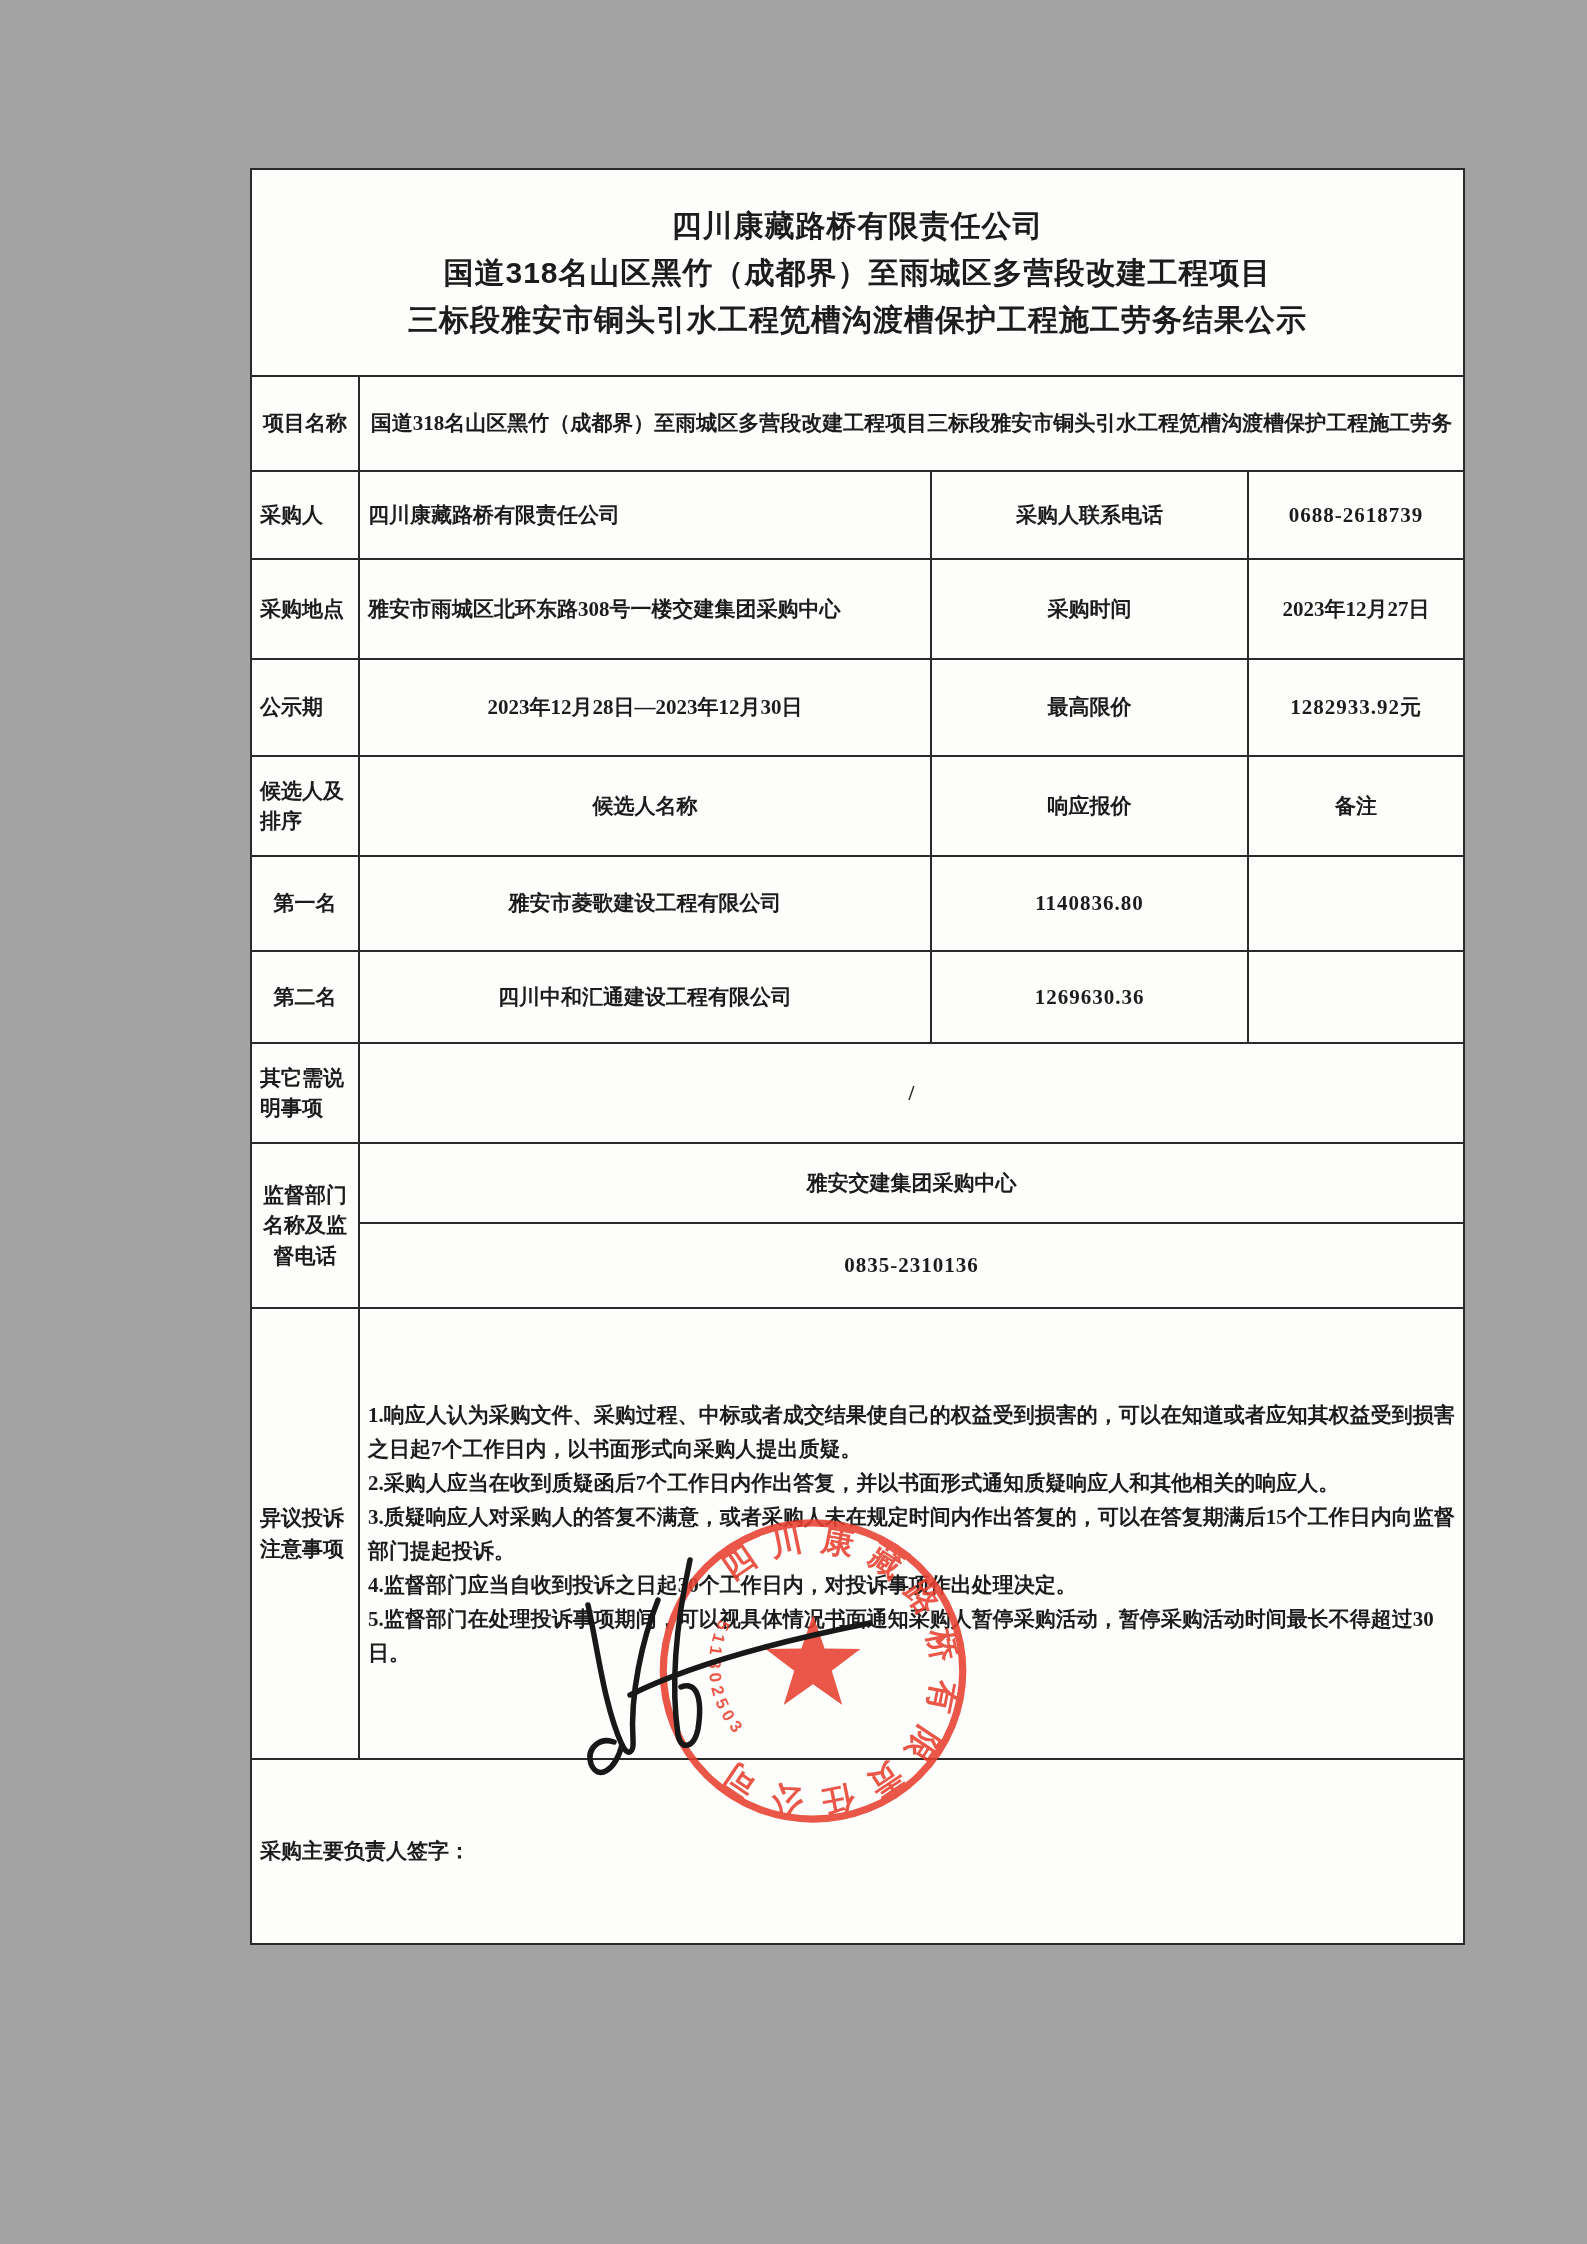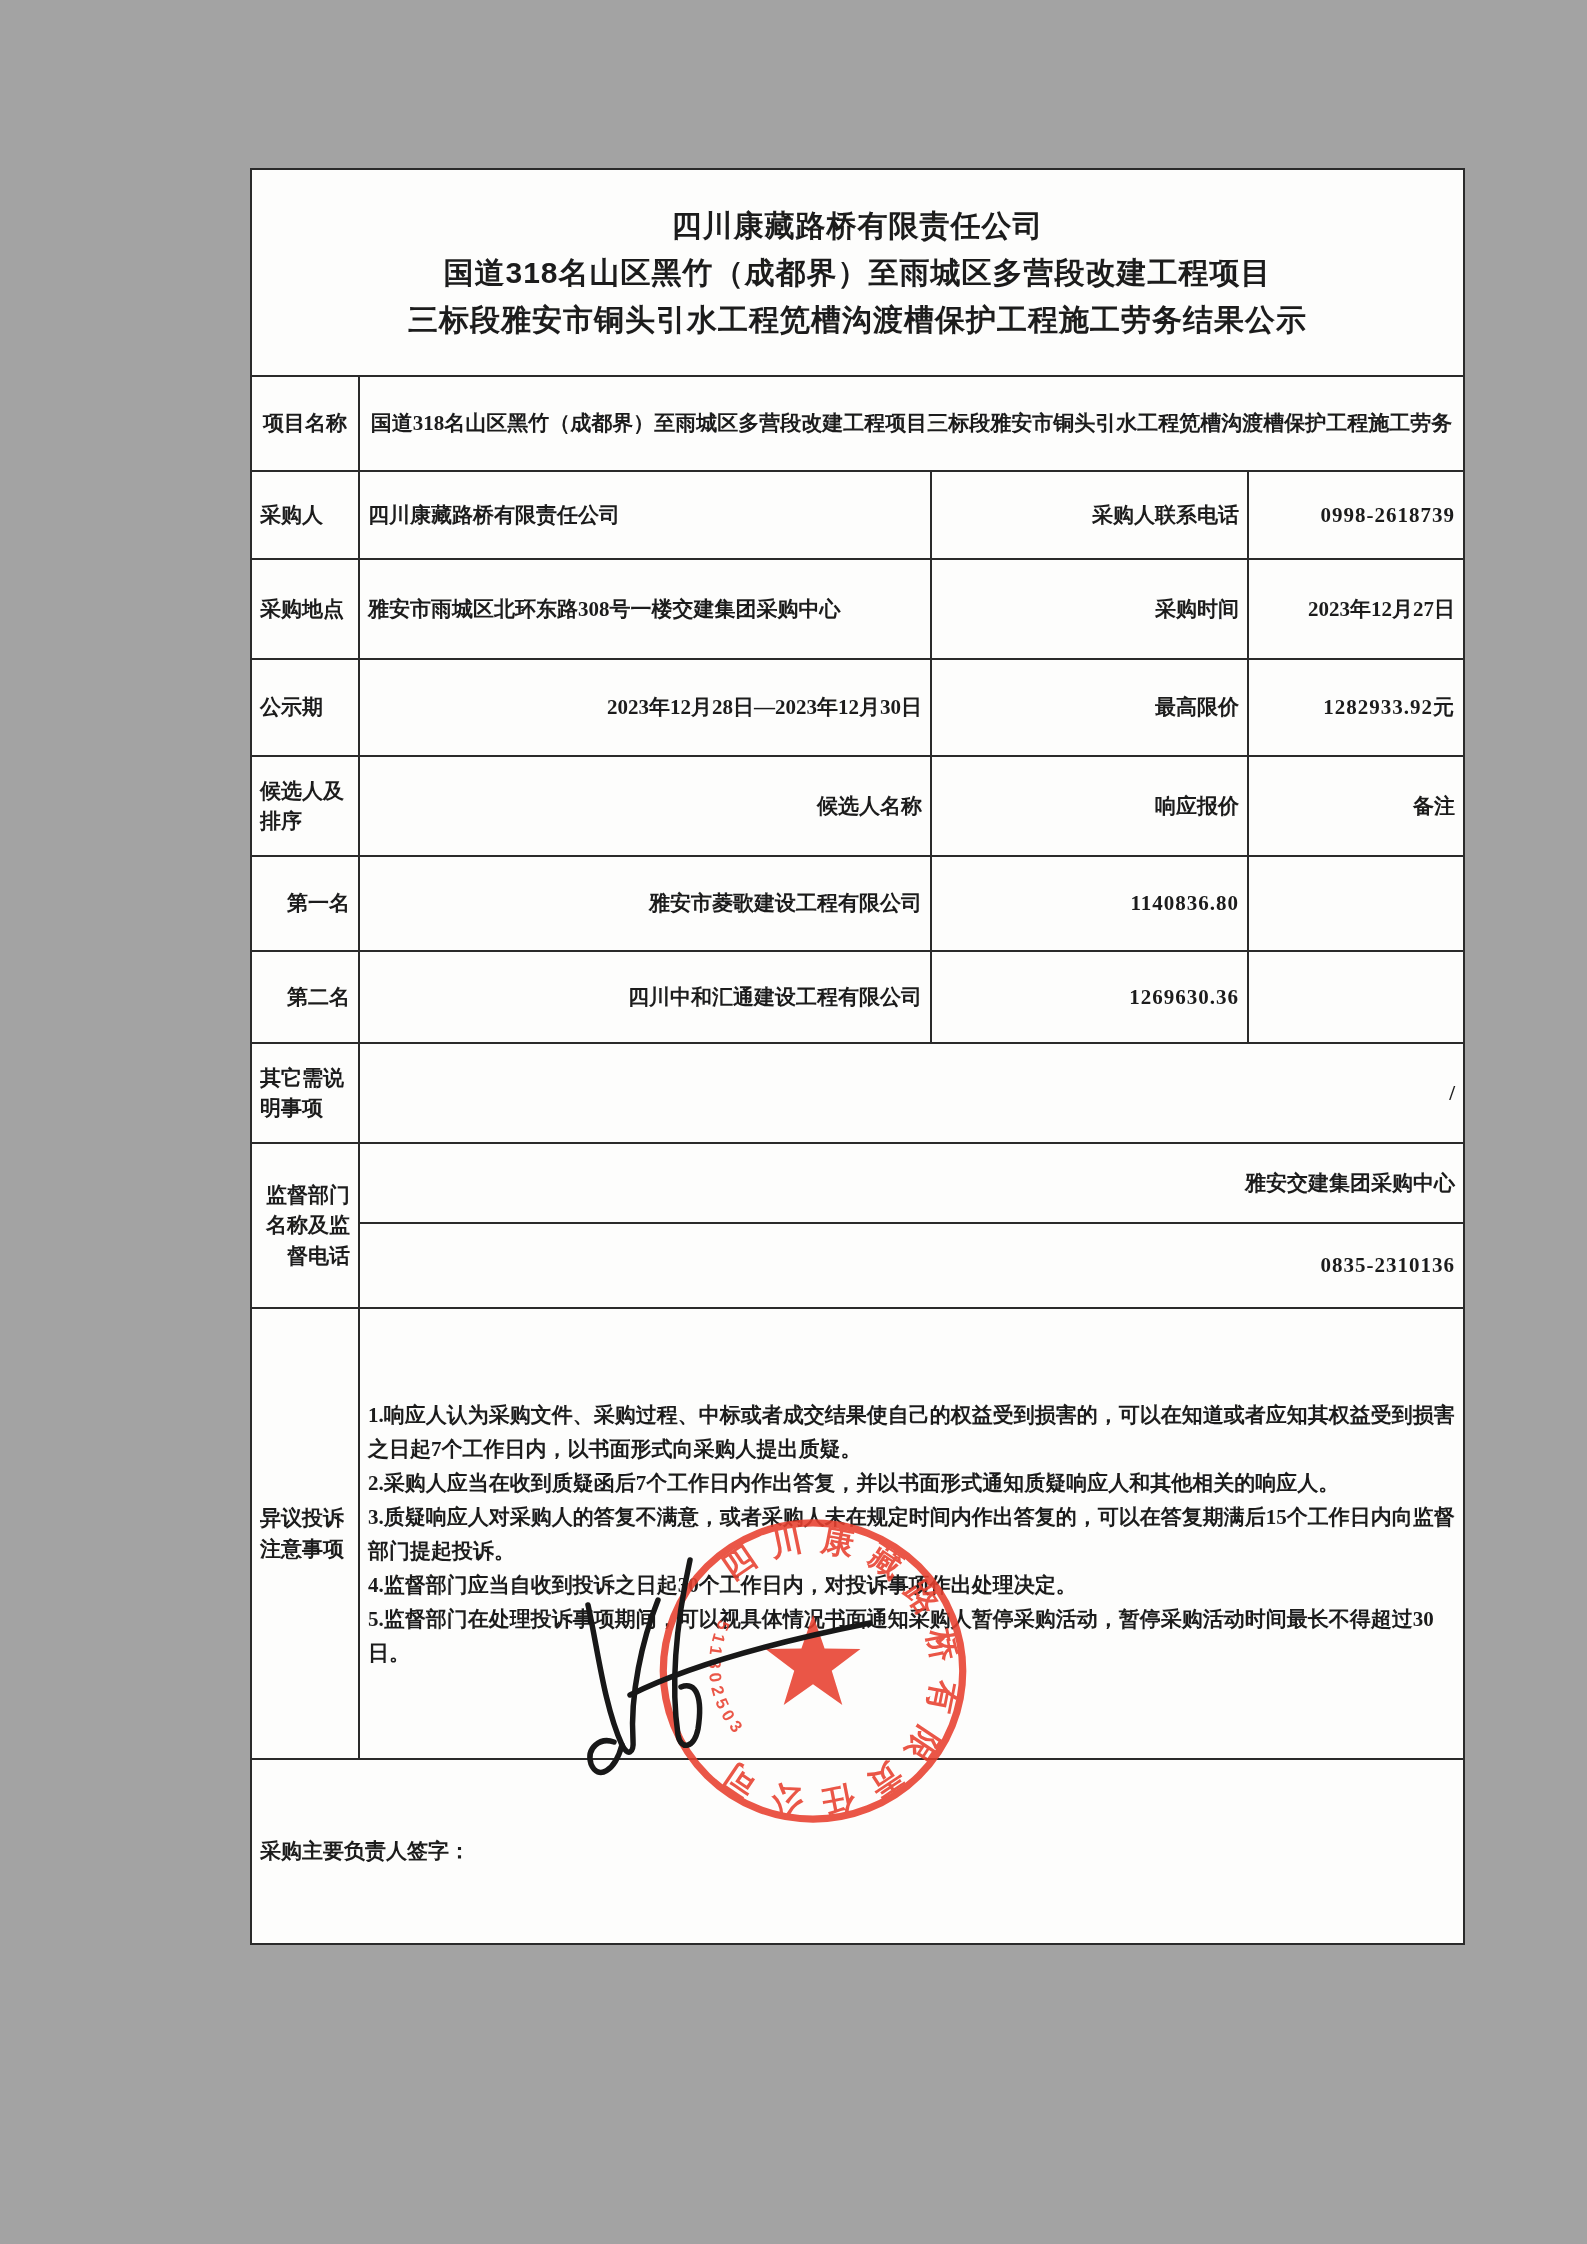--- a/index.html
+++ b/index.html
@@ -28,21 +28,21 @@
     overflow:hidden;
   }
   td.title-cell{
     text-align:center;
     font-family:"Liberation Sans", sans-serif;
     font-weight:bold;
     padding-top:26px;
   }
   .title-line{font-size:30px;line-height:47px;letter-spacing:1px;}
   .al{text-align:left;}
-  .ac{text-align:right;}
+  .ac{text-align:center;}
   .label-cell{padding:4px 5px;}
   .num{letter-spacing:1px;}
   .obj-content{padding:6px 14px;}
   .obj-item{margin:0;line-height:34px;text-align:left;}
   .sign-cell{padding-left:10px;}
   
   .h-title td{height:197px;}
   .h-r1 td{height:85px;text-align:center;}
   .h-r2 td{height:78px;}
   .h-r3 td{height:90px;}
@@ -82,21 +82,21 @@
 
     <tr class="h-r1">
       <td class="al label-cell">项目名称</td>
       <td colspan="3" class="al">国道318名山区黑竹（成都界）至雨城区多营段改建工程项目三标段雅安市铜头引水工程笕槽沟渡槽保护工程施工劳务</td>
     </tr>
 
     <tr class="h-r2">
       <td class="al label-cell">采购人</td>
       <td class="al">四川康藏路桥有限责任公司</td>
       <td class="ac">采购人联系电话</td>
-      <td class="ac num">0998-2618739</td>
+      <td class="ac num">0688-2618739</td>
     </tr>
 
     <tr class="h-r3">
       <td class="al label-cell">采购地点</td>
       <td class="al">雅安市雨城区北环东路308号一楼交建集团采购中心</td>
       <td class="ac">采购时间</td>
       <td class="ac">2023年12月27日</td>
     </tr>
 
     <tr class="h-r4">

